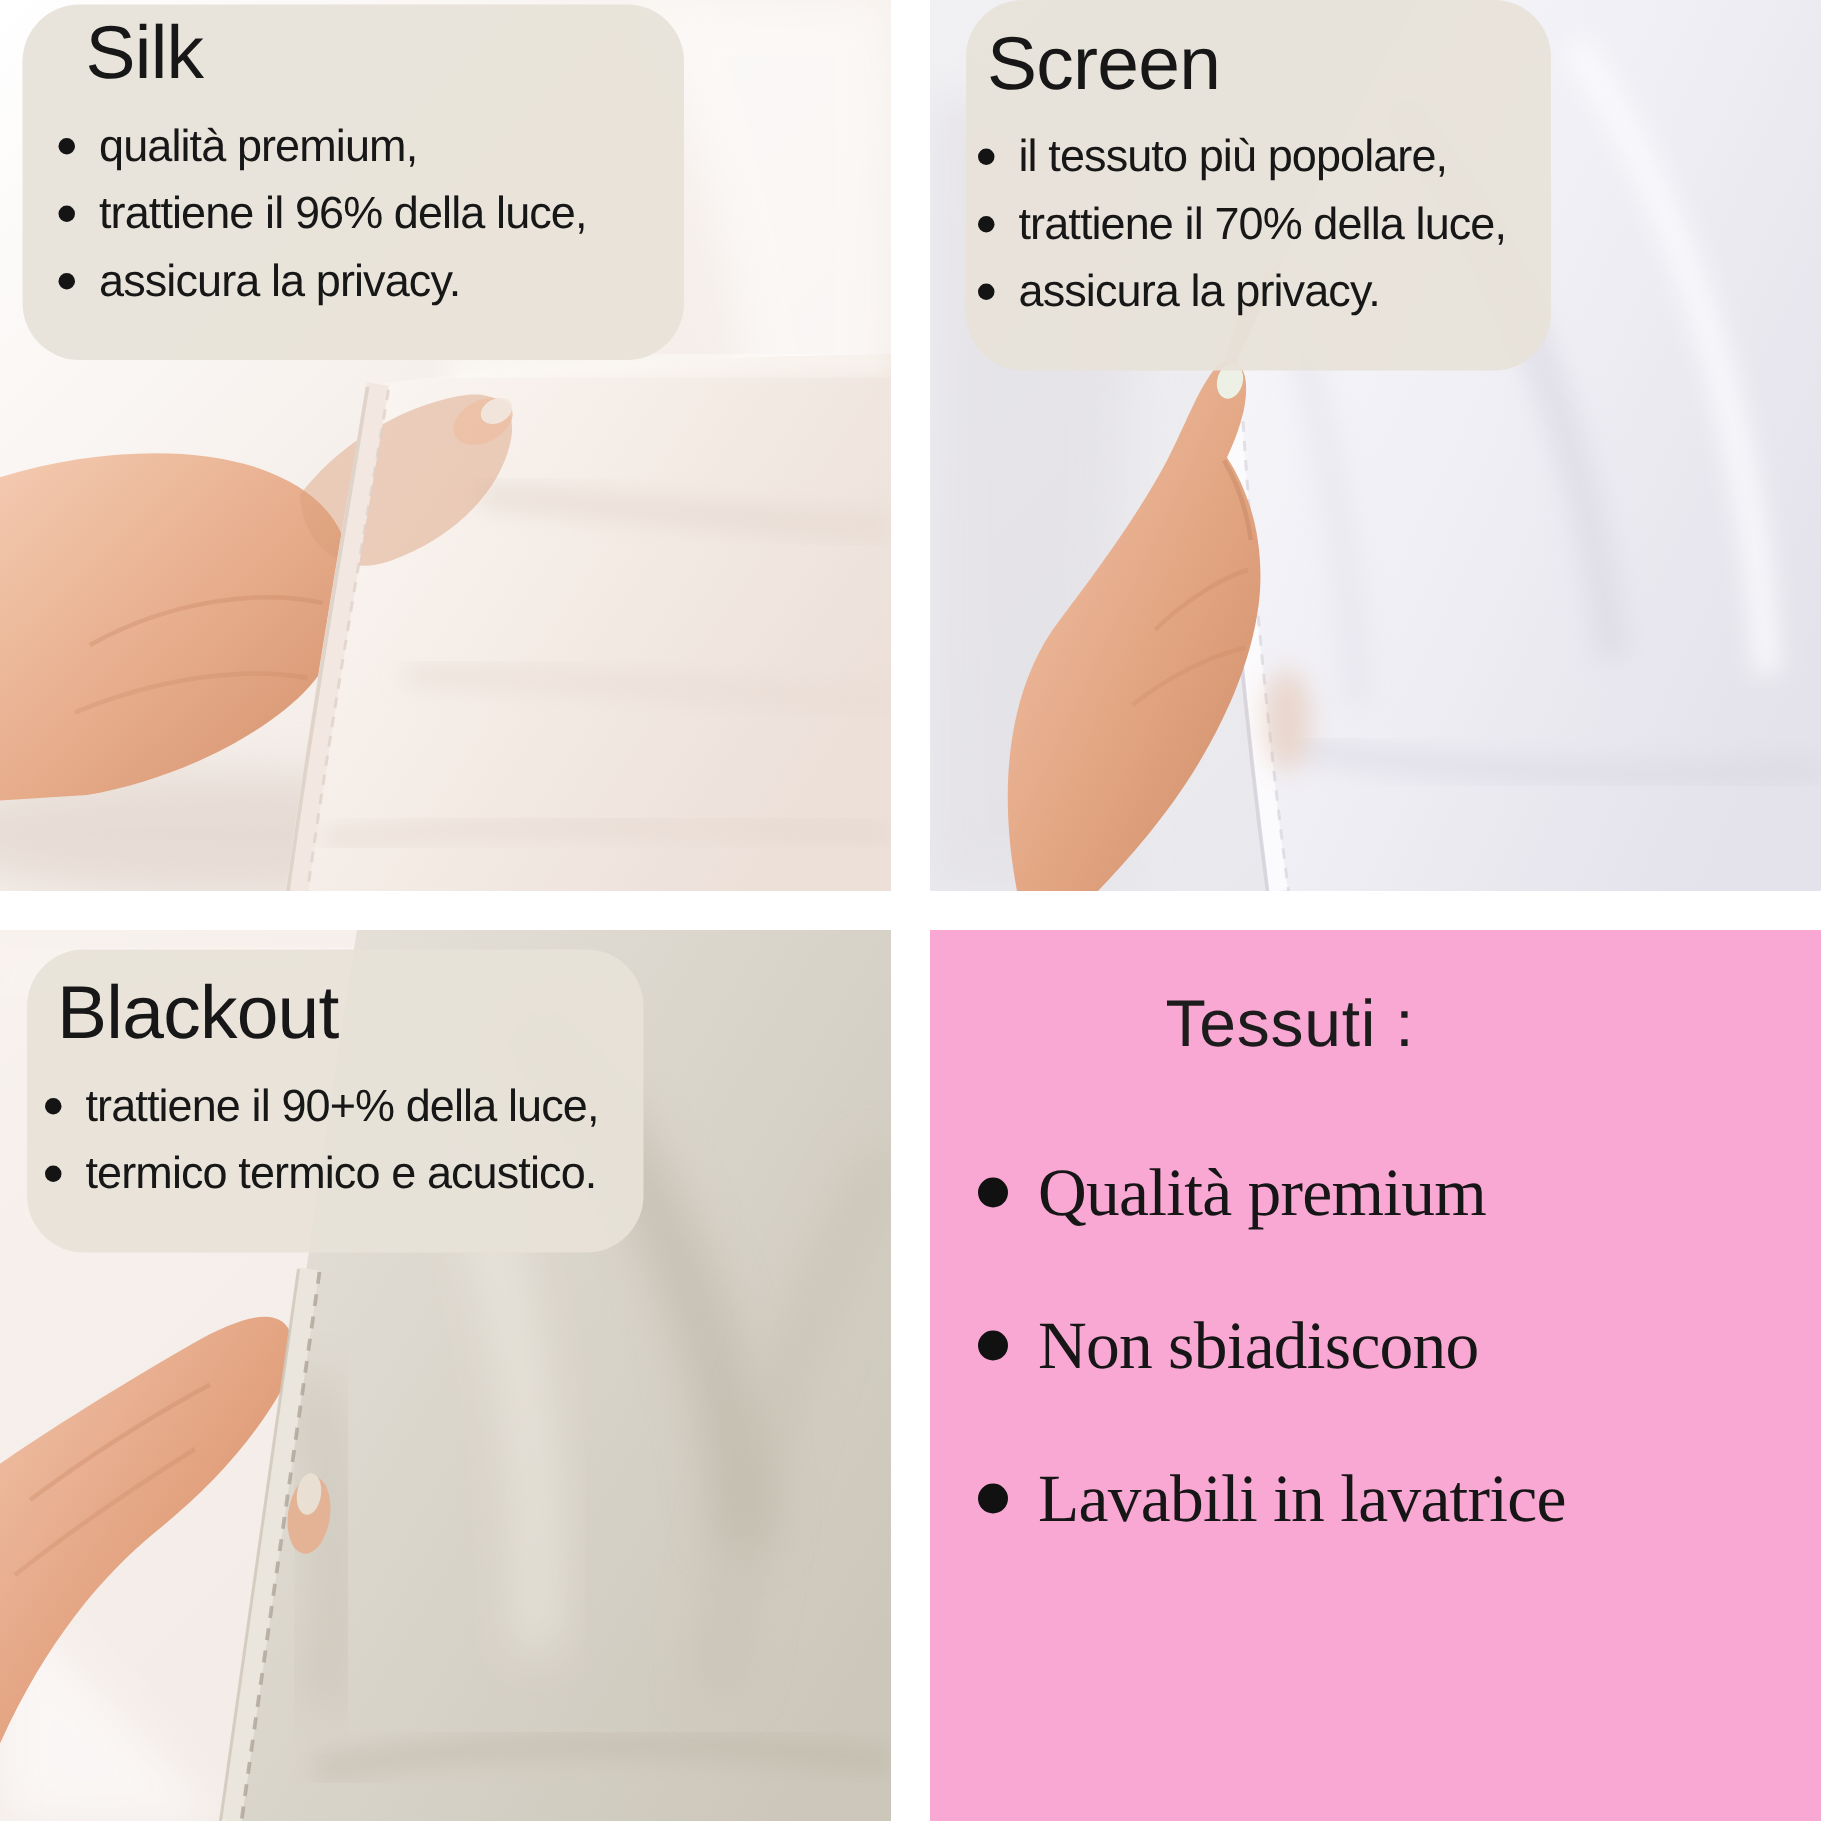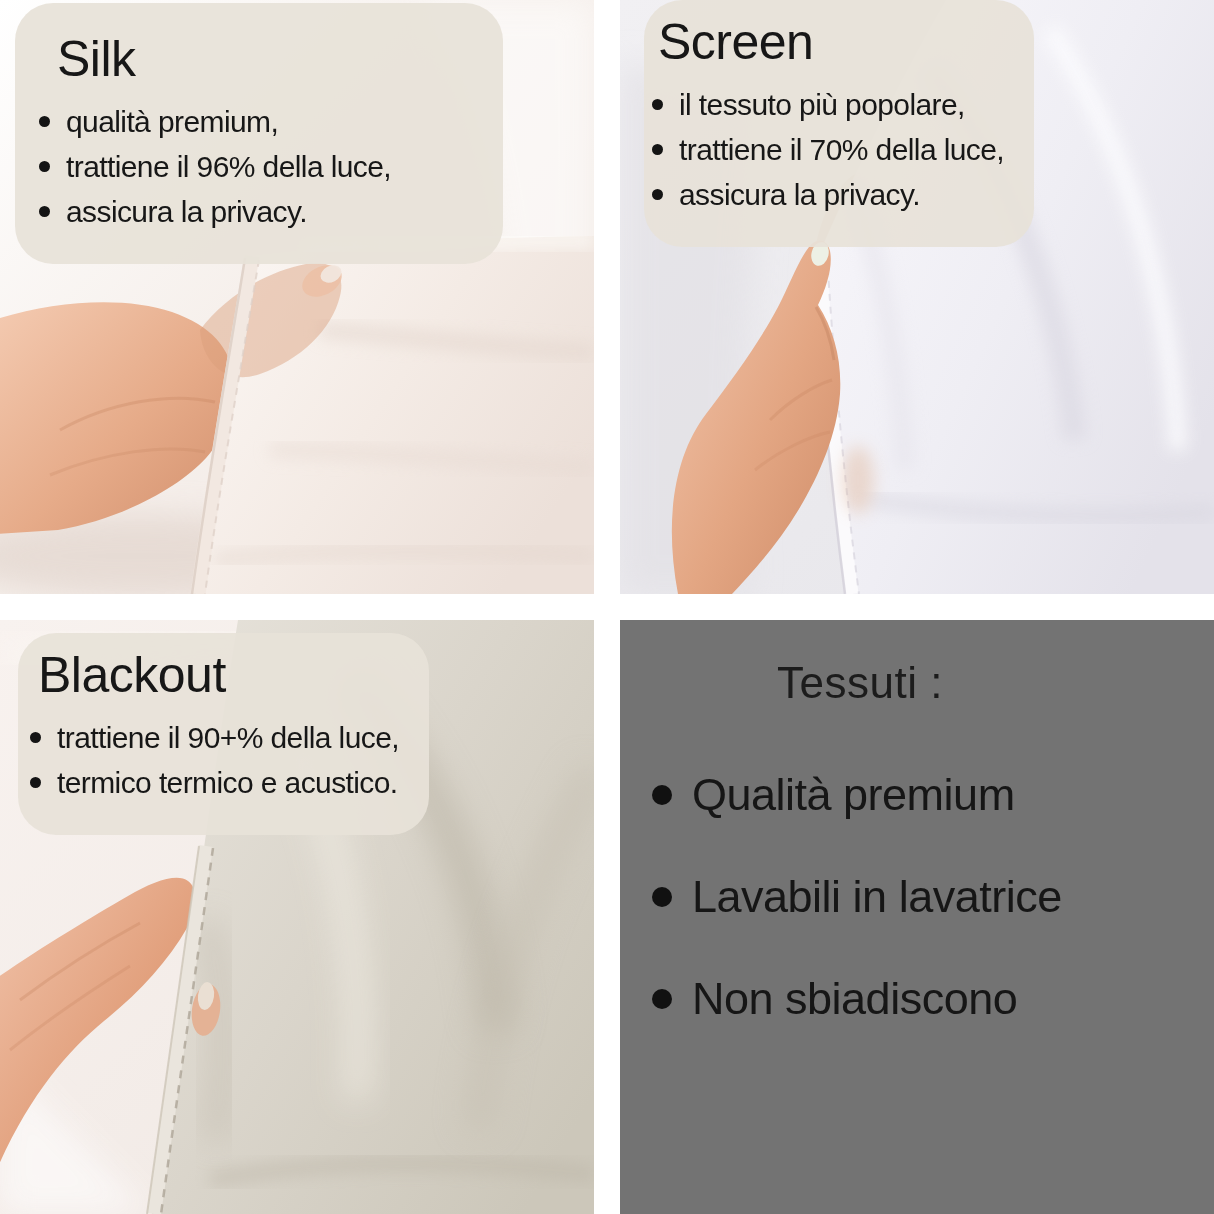--- a/index.html
+++ b/index.html
@@ -12,21 +12,21 @@
     background: #ffffff;
     font-family: "Liberation Sans", "DejaVu Sans", sans-serif;
     color: #1a1a1a;
     overflow: hidden;
   }
 
   .quad { position: absolute; width: 594px; height: 594px; overflow: hidden; }
   #quad-silk     { left: 0;     top: 0;     }
   #quad-screen   { left: 620px; top: 0;     }
   #quad-blackout { left: 0;     top: 620px; padding-left: 12px; }
-  #quad-summary  { left: 620px; top: 620px; background: #737373; }
+  #quad-summary  { left: 620px; top: 620px; background: #f9a8d4; }
 
   .photo-svg { position: absolute; left: 0; top: 0; width: 100%; height: 100%; display: block; }
 
   
   .card {
     position: absolute;
     background: rgba(231, 226, 216, 0.93);
     border-radius: 38px;
     color: #171717;
   }
@@ -47,21 +47,21 @@
   }
   .card li .dot {
     flex: none;
     width: 11px; height: 11px;
     border-radius: 50%;
     background: #141414;
     margin: 17px 16px 0 0;
   }
   .nowrap li span.txt { white-space: nowrap; }
 
-  #card-silk     { left: 15px; top: 3px;  width: 488px; padding: 28px 24px 30px 24px; }
+  #card-silk     { left: 15px; top: 3px;  width: 441px; padding: 4px 24px 30px 24px; }
   #card-silk h2  { margin-left: 18px; }
   #card-screen   { left: 24px; top: 0;  width: max-content; padding: 14px 30px 30px 8px; }
   #card-screen h2{ margin-left: 6px; }
   #card-blackout { left: 18px; top: 13px; width: max-content; padding: 14px 30px 30px 12px; }
   #card-blackout h2 { margin-left: 8px; }
 
   
   #quad-summary h2 {
     position: absolute;
     left: 0; top: 38px;
@@ -69,21 +69,21 @@
     margin: 0;
     font-size: 44px;
     font-weight: 400;
     text-align: center;
     letter-spacing: 0.5px;
     color: #1c1c1c;
   }
   #quad-summary ul {
     position: absolute;
     left: 32px; top: 148px;
-    list-style: none; margin: 0; padding: 0;
+    list-style: none; margin: 0; padding: 0; font-family: Liberation Serif, serif;
   }
   #quad-summary li {
     display: flex;
     align-items: center;
     font-size: 45px;
     line-height: 54px;
     letter-spacing: -0.5px;
     margin-bottom: 48px;
     color: #161616;
   }
@@ -308,22 +308,22 @@
 
   <div class="quad" id="quad-summary">
     <h2>Tessuti :</h2>
     <ul>
       <li>
           <span class="dot"></span>
           <span class="txt">Qualità premium</span>
         </li>
       <li>
           <span class="dot"></span>
-          <span class="txt">Lavabili in lavatrice</span>
+          <span class="txt">Non sbiadiscono</span>
         </li>
       <li>
           <span class="dot"></span>
-          <span class="txt">Non sbiadiscono</span>
+          <span class="txt">Lavabili in lavatrice</span>
         </li>
     </ul>
   </div>
 
 </div>
 
 </body></html>

